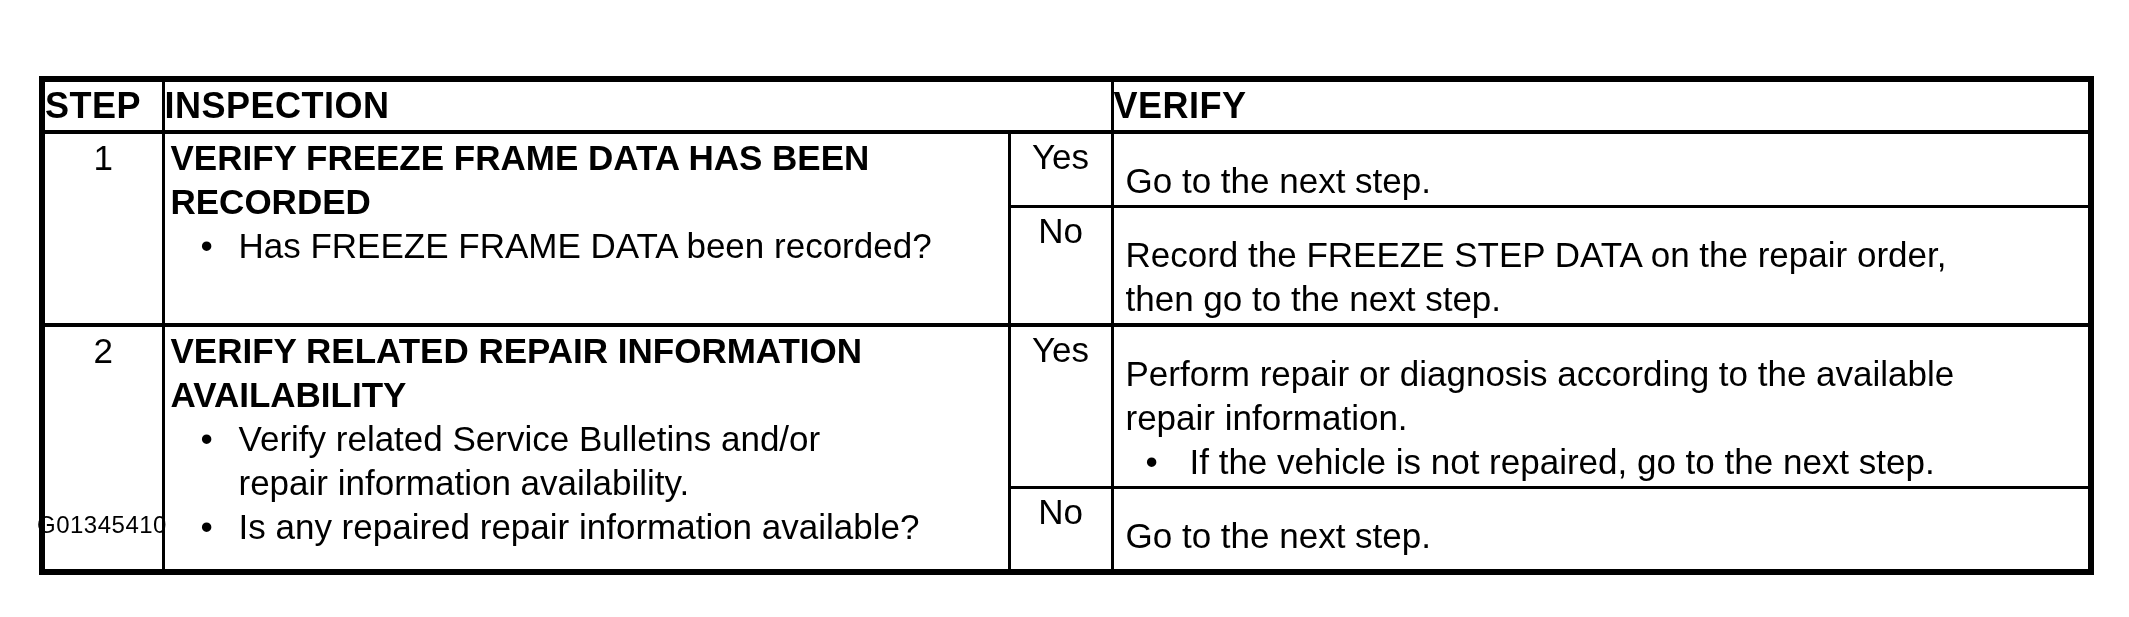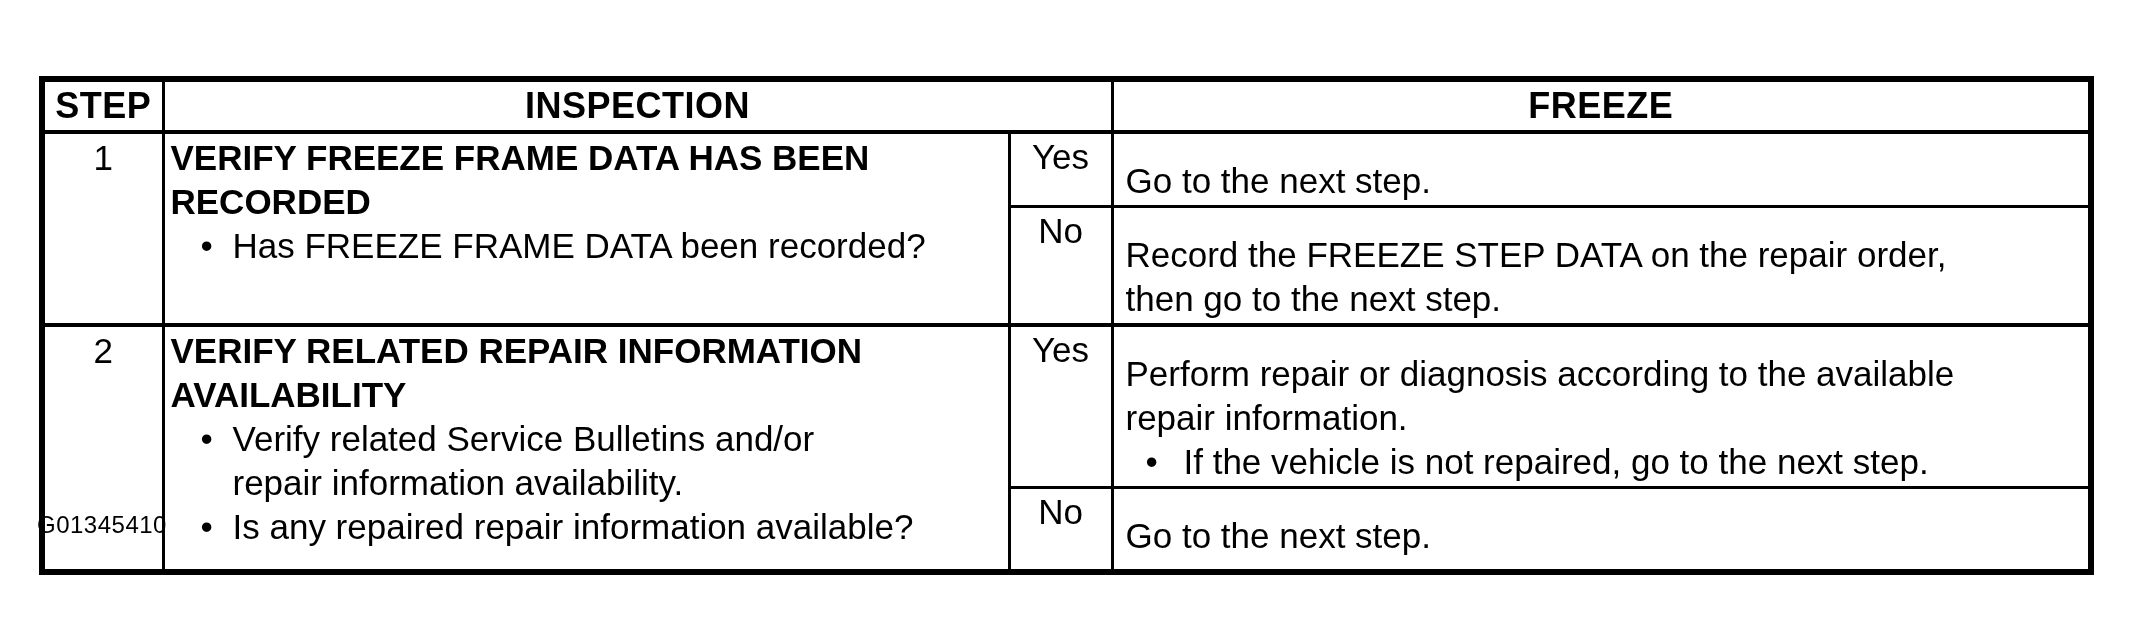--- a/index.html
+++ b/index.html
@@ -24,21 +24,21 @@
     border: 6px solid #000;
   }
   .diag-table th,
   .diag-table td {
     border: 3px solid #000;
     overflow: hidden;
   }
   .diag-table th {
     font-size: 36px;
     font-weight: bold;
-    text-align: center;
+    text-align: left;
     vertical-align: middle;
     padding: 0;
     border-bottom-width: 4px;
     letter-spacing: 0.5px;
     margin-top: 44px;
   }
   .diag-table td {
     vertical-align: top;
     font-size: 35px;
     line-height: 44px;
@@ -66,20 +66,21 @@
     align-items: flex-start;
   }
   .insp-cell .bullet-row { padding-left: 30px; }
   .bullet-dot {
     flex: 0 0 32px;
     white-space: nowrap;
   }
   .bullet-text {
     flex: 1;
     white-space: pre-wrap;
+    margin-left: 6px;
   }
   .yn-cell {
     text-align: center;
     padding-top: 1px;
   }
   .act-cell {
     padding: 1px 8px 2px 12px;
   }
   .act-text {
     white-space: pre-wrap;
@@ -105,21 +106,21 @@
     <col style="width:121px">
     <col style="width:846px">
     <col style="width:103px">
     <col style="width:979px">
   </colgroup>
 
   <tbody>
       <tr class="h-hdr">
     <th>STEP</th>
     <th colspan="2">INSPECTION</th>
-    <th>FREEZE</th>
+    <th>VERIFY</th>
   </tr>
 
   <tr class="h-r1a">
     <td rowspan="2" class="step-cell">1</td>
     <td rowspan="2" class="insp-cell">
       <div class="cell-title">VERIFY FREEZE FRAME DATA HAS BEEN
 RECORDED</div>
       <div class="bullet-row">
         <span class="bullet-dot">•</span>
         <span class="bullet-text">Has FREEZE FRAME DATA been recorded?</span>

